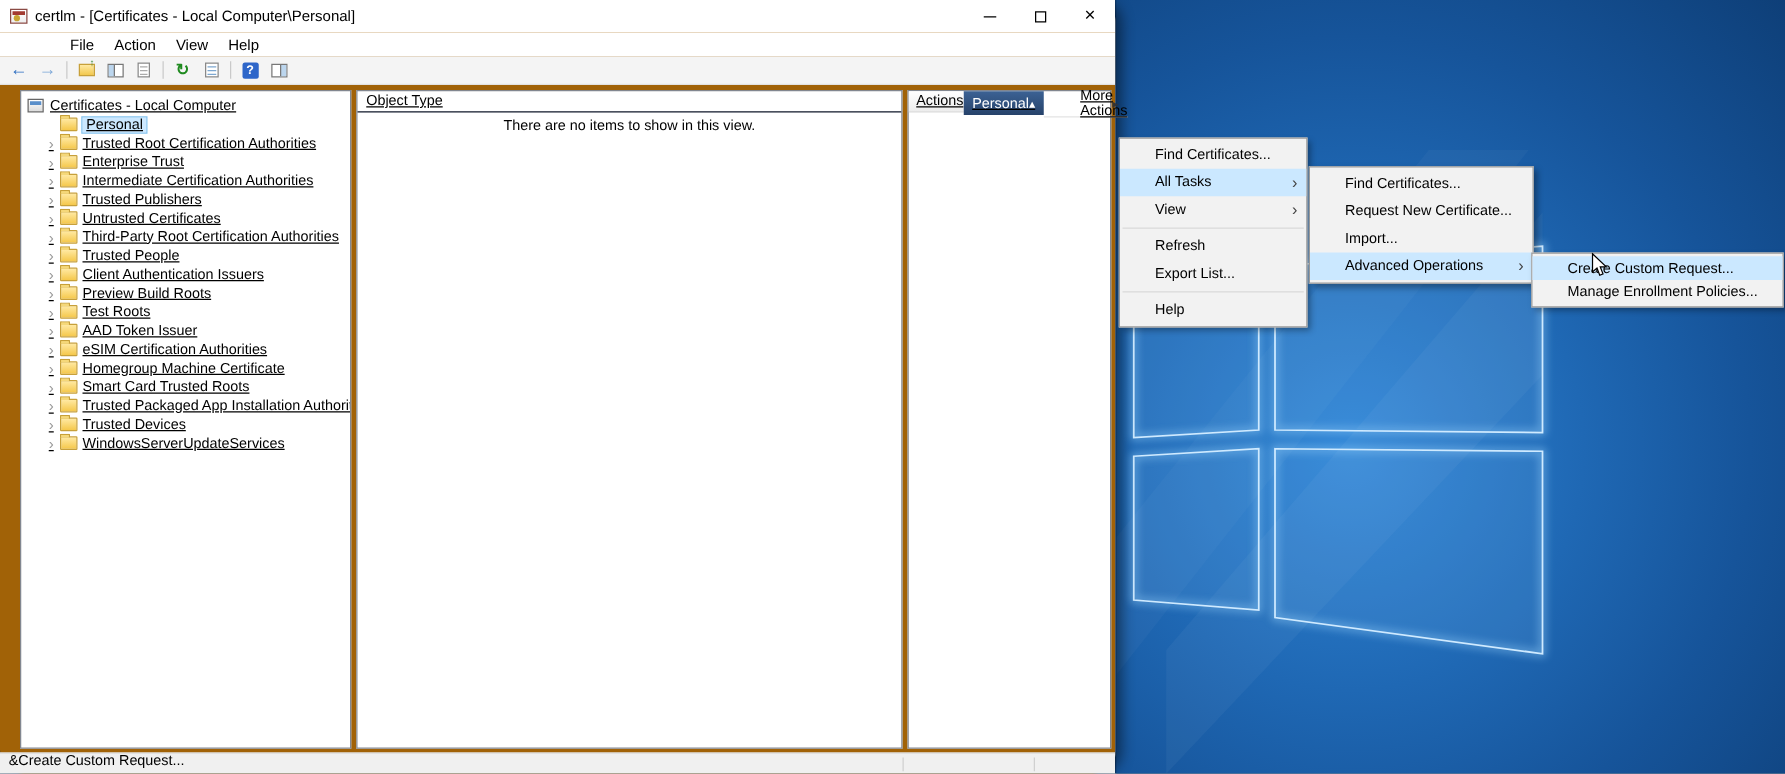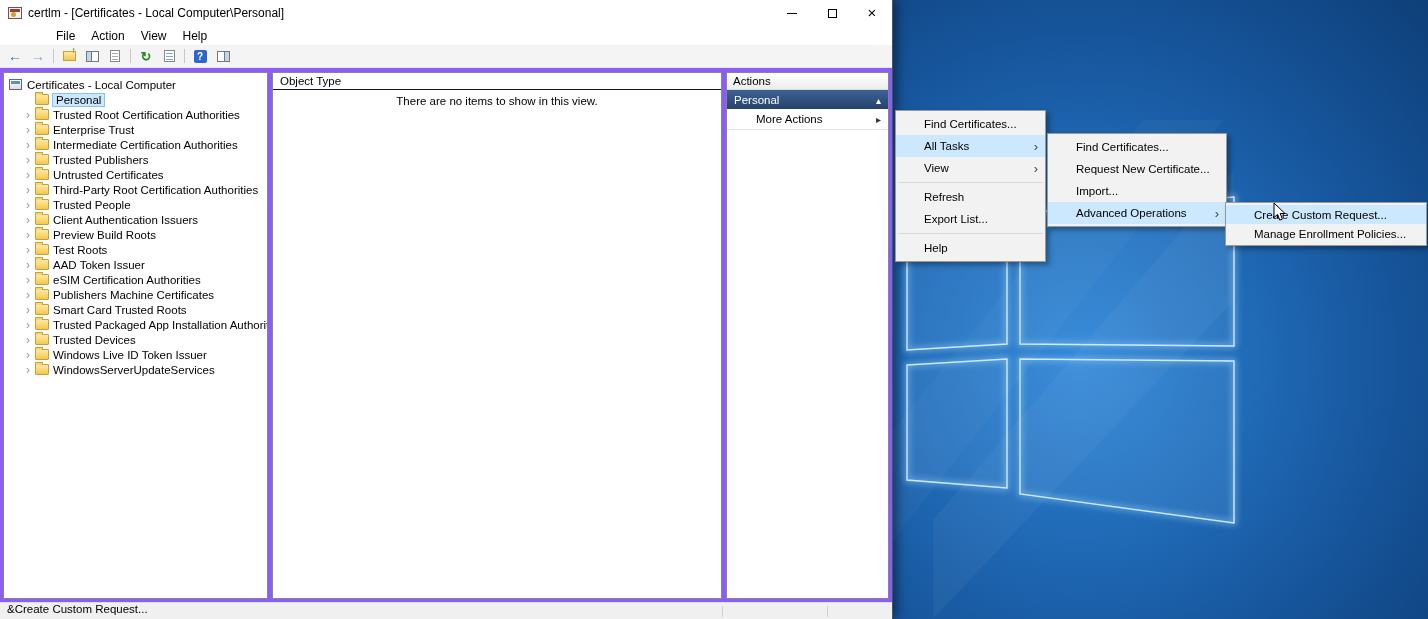--- a/index.html
+++ b/index.html
@@ -6,23 +6,23 @@
   html,body { width:1428px; height:619px; overflow:hidden; }
   body { font-family:"Liberation Sans", sans-serif; color:#000; }
   .stage { position:relative; width:1428px; height:619px; overflow:hidden; background:#0d3a6e; }
 
   
   .desktop { position:absolute; left:893px; top:0; width:535px; height:619px;
     background:radial-gradient(ellipse at 35% 58%, #2f85d6 0%, #1f68b4 38%, #16549a 65%, #0e3f78 100%); }
   .desktop svg { position:absolute; left:0; top:0; }
 
   
-  .window { position:absolute; left:0; top:0; width:893px; height:619px; background:#8b5cf6;
+  .window { position:absolute; left:0; top:0; width:893px; height:619px; background:#a16207;
     display:flex; flex-direction:column; z-index:2; border-right:1px solid #44566b;
-    box-shadow:4px 0 10px rgba(0,0,0,.45); }
+    box-shadow:4px 0 10px rgba(0,0,0,.45);border-radius:19px; }
 
   .titlebar { height:26px; background:#fff; display:flex; align-items:center; padding-left:8px; flex:0 0 auto; }
   .app-icon { width:14px; height:12px; border:1px solid #8a4a44; background:linear-gradient(#fff,#eee); position:relative; flex:0 0 auto; }
   .app-icon::before { content:""; position:absolute; left:1px; top:1px; right:1px; height:3px; background:#a33b32; }
   .app-icon::after { content:""; position:absolute; width:5px; height:5px; border-radius:50%; background:#c8a431; left:2px; bottom:1px; }
   .title { font-size:12px; margin-left:6px; white-space:nowrap; }
   .win-controls { margin-left:auto; display:flex; height:100%; }
   .wbtn { width:40px; display:flex; align-items:center; justify-content:center; cursor:default; }
   .g-min { width:10px; height:1px; background:#000; display:block; }
   .g-max { width:9px; height:9px; border:1px solid #000; display:block; }
@@ -44,21 +44,21 @@
   .i-pane.right::after { content:""; position:absolute; right:0; top:0; bottom:0; width:4px; background:#bcd6ee; border-left:1px solid #777; }
   .i-props { width:10px; height:12px; border:1px solid #888; background:#fff; position:relative; }
   .i-props::before { content:""; position:absolute; left:1px; top:2px; right:1px; height:1px; background:#aaa; box-shadow:0 3px 0 #aaa, 0 6px 0 #aaa; }
   .i-refresh::before { content:"\21BB"; color:#1f8a1f; font-weight:bold; font-size:13px; }
   .i-export { width:11px; height:12px; border:1px solid #888; background:#fff; position:relative; }
   .i-export::before { content:""; position:absolute; left:1px; top:2px; right:1px; height:1px; background:#7da7d0; box-shadow:0 3px 0 #7da7d0, 0 6px 0 #7da7d0; }
   .i-help { width:13px; height:13px; background:#2e66c9; border-radius:2px; color:#fff; font-size:10px; font-weight:bold;
     display:flex; align-items:center; justify-content:center; }
   .i-help::before { content:"?"; }
 
-  .main { flex:1; display:flex; padding:4px 3px 3px 3px; gap:4px; min-height:0; }
+  .main { flex:1; display:flex; padding:4px 3px 3px 16px; gap:4px; min-height:0;text-decoration:underline; }
 
   
   .tree-pane { width:265px; background:#fff; border:1px solid #828790; overflow:hidden; padding-top:4px; }
   .tree-root, .tree-item { display:flex; align-items:center; height:15px; font-size:11.5px; white-space:nowrap; }
   .tree-root { padding-left:5px; }
   .tree-item { padding-left:19px; }
   .twisty { width:10px; color:#9a9a9a; font-size:12px; line-height:10px; display:inline-block; text-align:center; flex:0 0 auto; }
   .twisty::before { content:"\203A"; }
   .twisty.none::before { content:""; }
   .console-icon { width:13px; height:11px; border:1px solid #666; background:linear-gradient(#fefefe,#dcdcdc); position:relative; margin-right:5px; flex:0 0 auto; }
@@ -68,21 +68,21 @@
   .folder::before { content:""; position:absolute; top:-3px; left:-1px; width:6px; height:2px; background:#f5d87a;
     border:1px solid #c7a03a; border-bottom:none; border-radius:1px 1px 0 0; }
   .tlabel.sel { background:#cce8ff; outline:1px solid #84c3f0; padding:0 3px; }
 
   
   .list-pane { flex:1; background:#fff; border:1px solid #828790; position:relative; }
   .col-header { height:17px; border-bottom:1px solid #0f172a; font-size:11.5px; display:flex; align-items:center; padding-left:7px; }
   .empty-text { position:absolute; top:22px; left:0; right:0; text-align:center; font-size:11.5px; }
 
   
-  .actions-pane { width:163px; background:#fff; border:1px solid #828790; display:flex; flex-direction:column; }
+  .actions-pane { width:163px; background:#fff; border:1px solid #828790; display:flex; flex-direction:row; }
   .ap-title { height:17px; display:flex; align-items:center; padding-left:6px; font-size:11.5px;
     border-bottom:1px solid #d9d9d9; background:linear-gradient(#ffffff,#ededed); }
   .ap-section { height:19px; display:flex; align-items:center; padding:0 7px; color:#fff; font-size:11.5px;
     background:linear-gradient(#3c6294,#26426a); }
   .ap-collapse { margin-left:auto; }
   .ap-collapse::before { content:"\25B4"; font-size:10px; }
   .ap-more { height:21px; display:flex; align-items:center; padding-left:29px; font-size:11.5px;
     border-bottom:1px solid #e3e3e3; position:relative; }
   .ap-arrow { position:absolute; right:7px; color:#333; }
   .ap-arrow::before { content:"\25B8"; font-size:10px; }
@@ -275,46 +275,41 @@
 
             <div class="tree-item">
               <span class="twisty"></span>
               <span class="folder"></span>
               <span class="tlabel">eSIM Certification Authorities</span>
             </div>
 
             <div class="tree-item">
               <span class="twisty"></span>
               <span class="folder"></span>
-              <span class="tlabel">Publishers Machine Certificates</span>
+              <span class="tlabel">Homegroup Machine Certificate</span>
             </div>
 
             <div class="tree-item">
               <span class="twisty"></span>
               <span class="folder"></span>
               <span class="tlabel">Smart Card Trusted Roots</span>
             </div>
 
             <div class="tree-item">
               <span class="twisty"></span>
               <span class="folder"></span>
               <span class="tlabel">Trusted Packaged App Installation Authorities</span>
             </div>
 
             <div class="tree-item">
               <span class="twisty"></span>
               <span class="folder"></span>
               <span class="tlabel">Trusted Devices</span>
             </div>
 
-            <div class="tree-item">
-              <span class="twisty"></span>
-              <span class="folder"></span>
-              <span class="tlabel">Windows Live ID Token Issuer</span>
-            </div>
 
             <div class="tree-item">
               <span class="twisty"></span>
               <span class="folder"></span>
               <span class="tlabel">WindowsServerUpdateServices</span>
             </div>
           </div>
       </div>
 
       <div class="list-pane">

